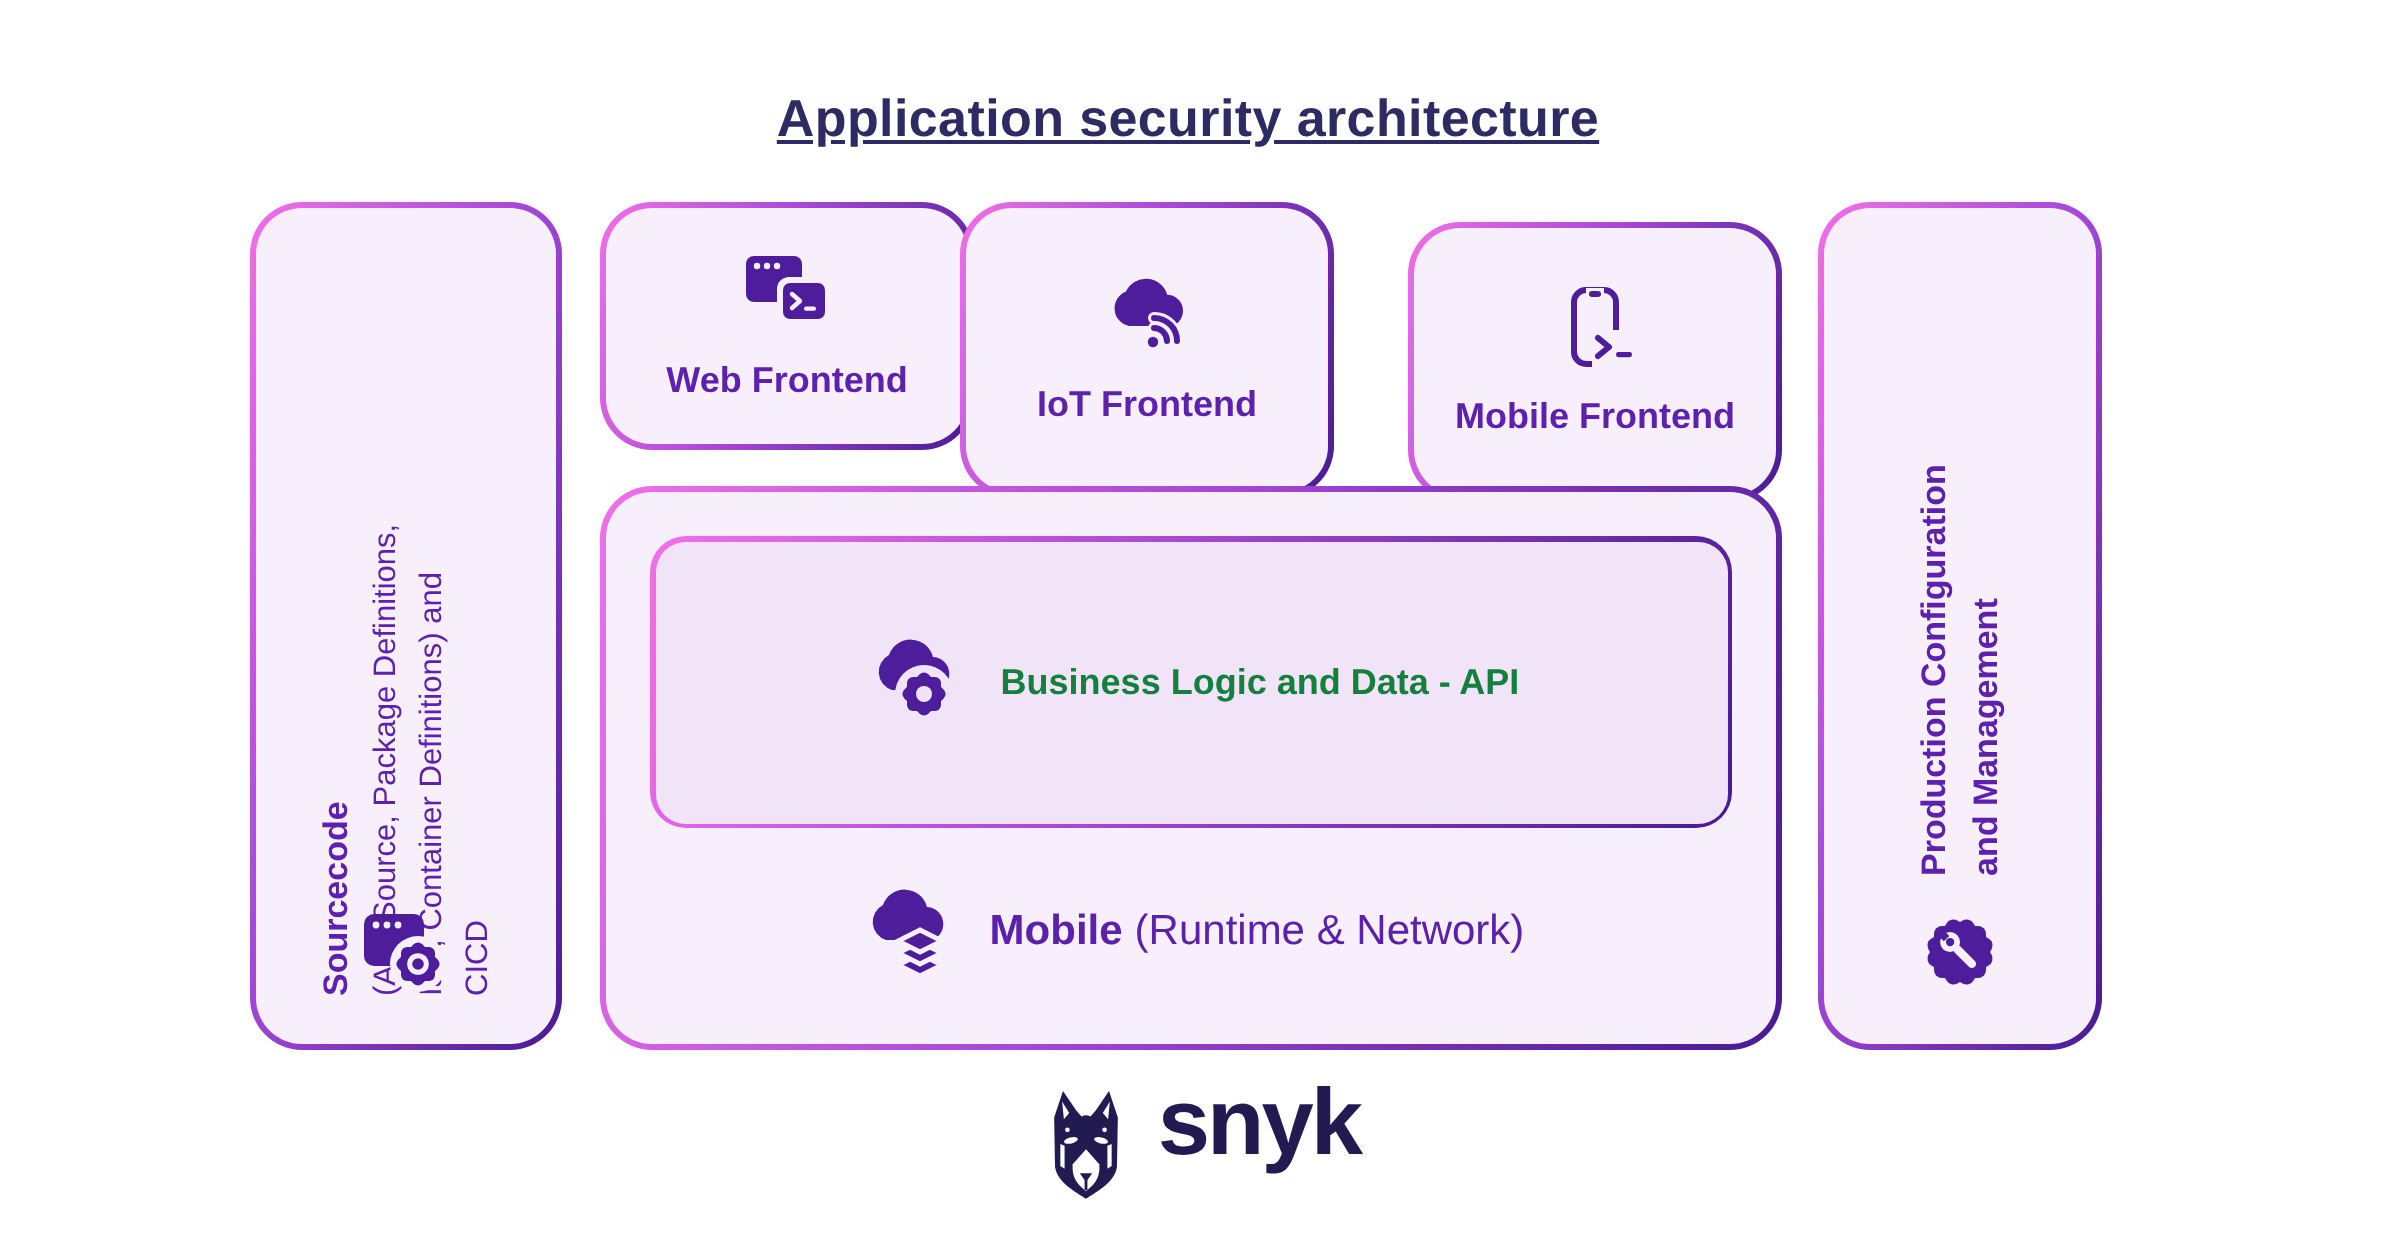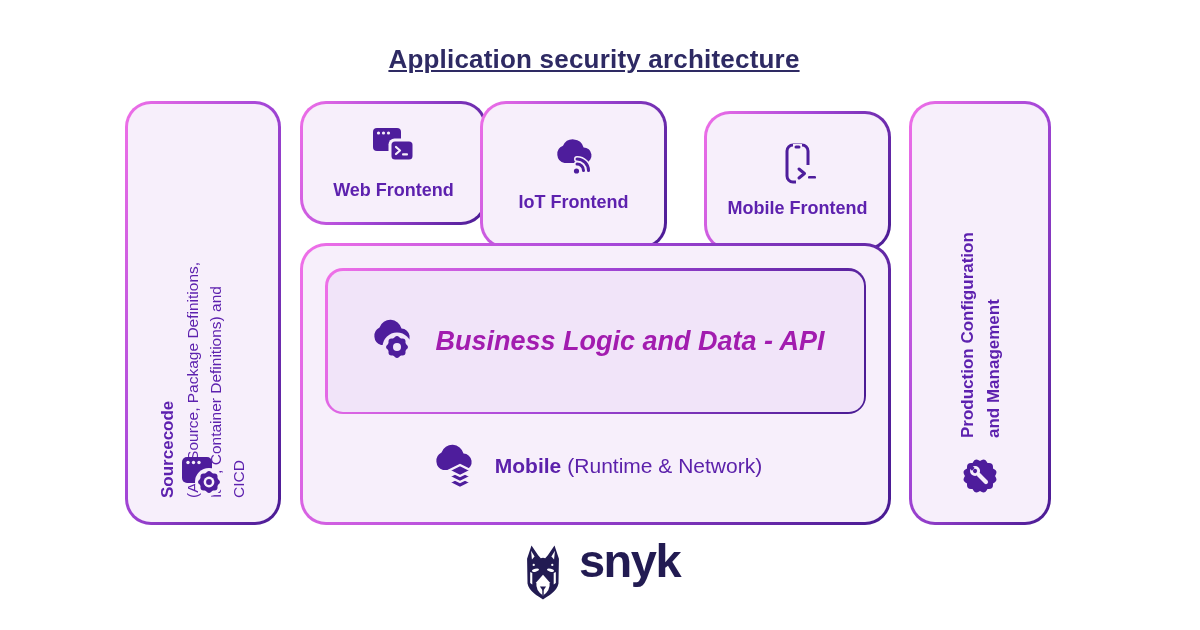--- a/index.html
+++ b/index.html
@@ -26,21 +26,21 @@
   
   .api-wrap{
     position:absolute;left:22px;right:22px;top:22px;height:146px;box-sizing:border-box;
     padding:2.5px;border-radius:18px;
     background:linear-gradient(110deg,#f070e8 0%,#a647d8 45%,#481a92 100%);
   }
   .api-in{
     width:100%;height:100%;box-sizing:border-box;border-radius:15px;background:#f1e4f9;
     display:flex;align-items:center;justify-content:center;gap:17px;
   }
-  .api-label{font-size:27px;font-weight:bold;color:#a21caf;font-style:italic;}
+  .api-label{font-size:18px;font-weight:bold;color:#15803d;}
   .cloud-row{
     position:absolute;left:0;right:0;top:168px;bottom:4px;
     display:flex;align-items:center;justify-content:center;gap:16px;
   }
   .cloud-label{font-size:21px;color:#5c21ab;white-space:nowrap;}
   .cloud-label .b{font-weight:bold;}
   .cloud-label .r{font-weight:normal;margin-left:6px;}
   
   .vert{
     position:absolute;left:50%;top:44%;width:420px;

